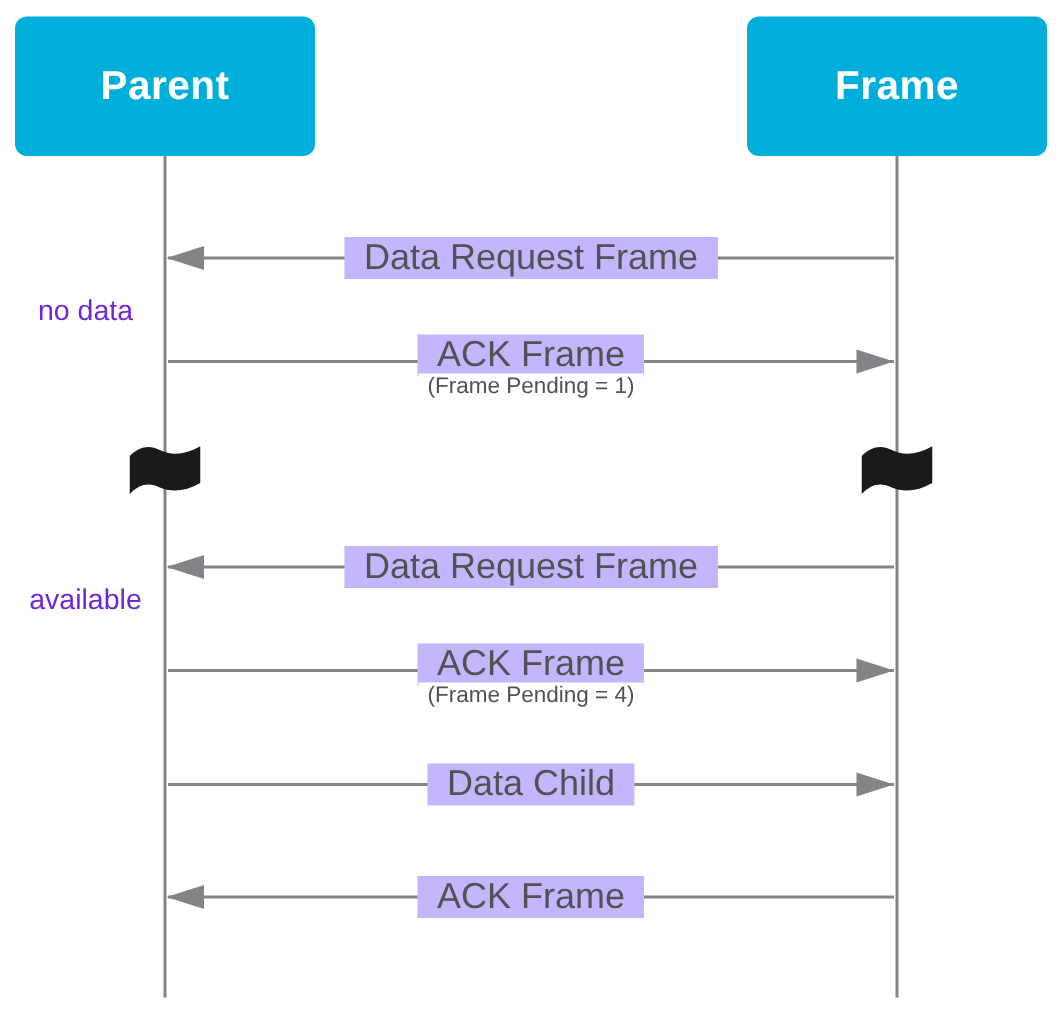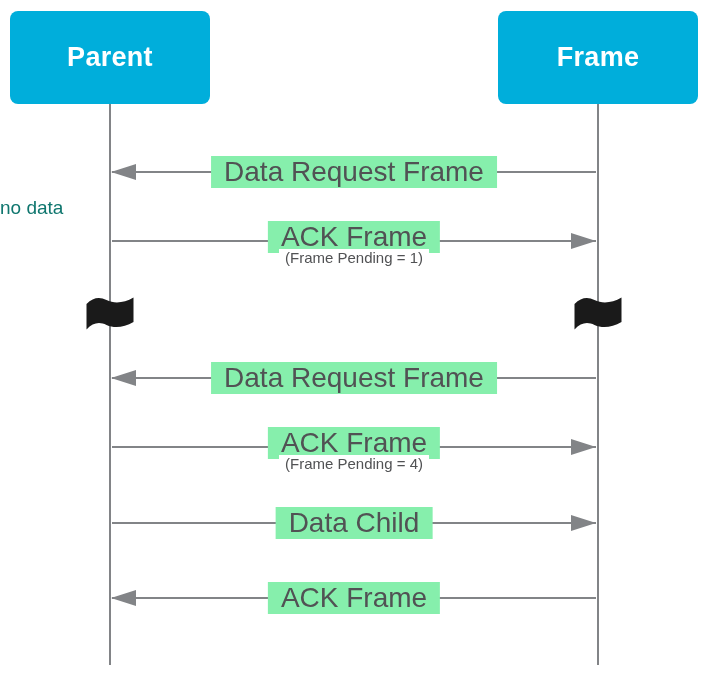--- a/index.html
+++ b/index.html
@@ -43,39 +43,39 @@
   .arrowhead{
     position:absolute;width:0;height:0;top:-8px;
     border-top:8px solid transparent;
     border-bottom:8px solid transparent;
   }
   .arrowhead.left{left:1px;border-right:25px solid #828487;}
   .arrowhead.right{right:2px;border-left:25px solid #828487;}
   .msg-label{
     position:absolute;left:50%;top:0;
     transform:translate(-50%,-50%);
-    background:#86efac;
+    background:#c4b5fd;
     padding:0 13px;
-    font-size:28px;color:#515254;
+    font-size:24px;color:#515254;
     white-space:nowrap;
   }
   .msg.has-sub .msg-label{top:-4px;}
   .msg-sub{
     position:absolute;left:50%;top:8px;
     transform:translateX(-50%);
     background:#ffffff;
     padding:0 6px;
     font-size:15px;color:#515254;
     white-space:nowrap;
   }
   
   .side-note{
     position:absolute;left:0;width:114px;
-    text-align:left;
-    font-size:19px;color:#0f766e;
+    text-align:center;
+    font-size:19px;color:#6d28d9;
     line-height:23px;
   }
   .side-note.note-1{top:196px;}
   .side-note.note-2{top:389px;}
   
   .flag{position:absolute;width:50px;height:36px;}
   .flag.on-parent{left:85px;top:295px;}
   .flag.on-child{left:573px;top:295px;}
 </style>
 </head>
@@ -135,15 +135,16 @@
   <div class="msg" style="top:598px">
     <div class="msg-line"></div>
     <div class="arrowhead left"></div>
     <div class="msg-label">ACK Frame</div>
   </div>
 
   <div class="side-note note-1">
     <div>no data</div>
   </div>
   <div class="side-note note-2">
+    <div>available</div>
   </div>
 
 </div>
 
 </body></html>

